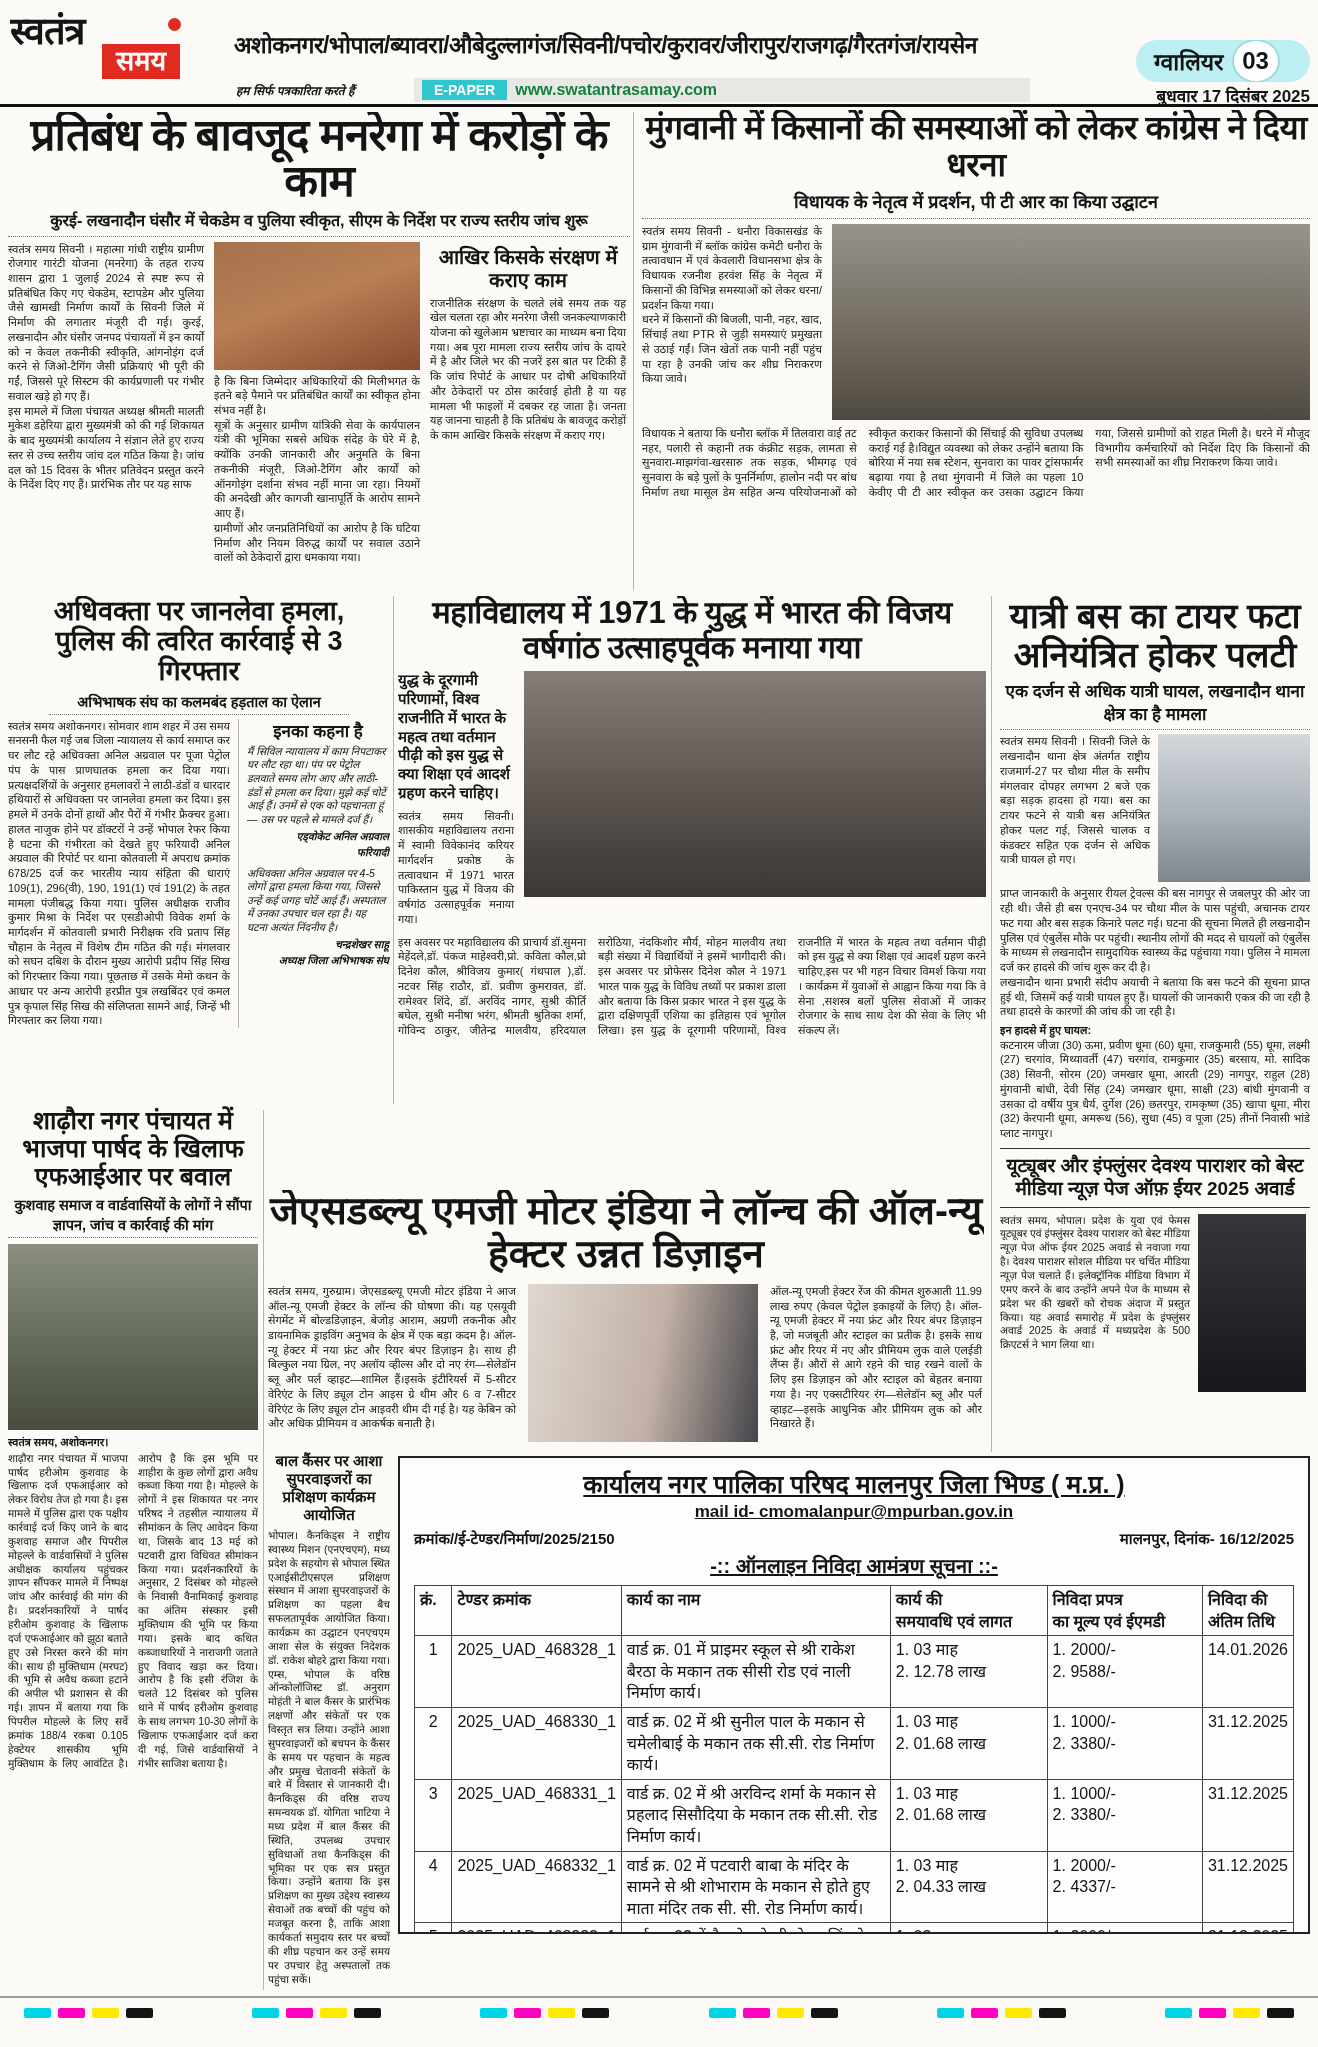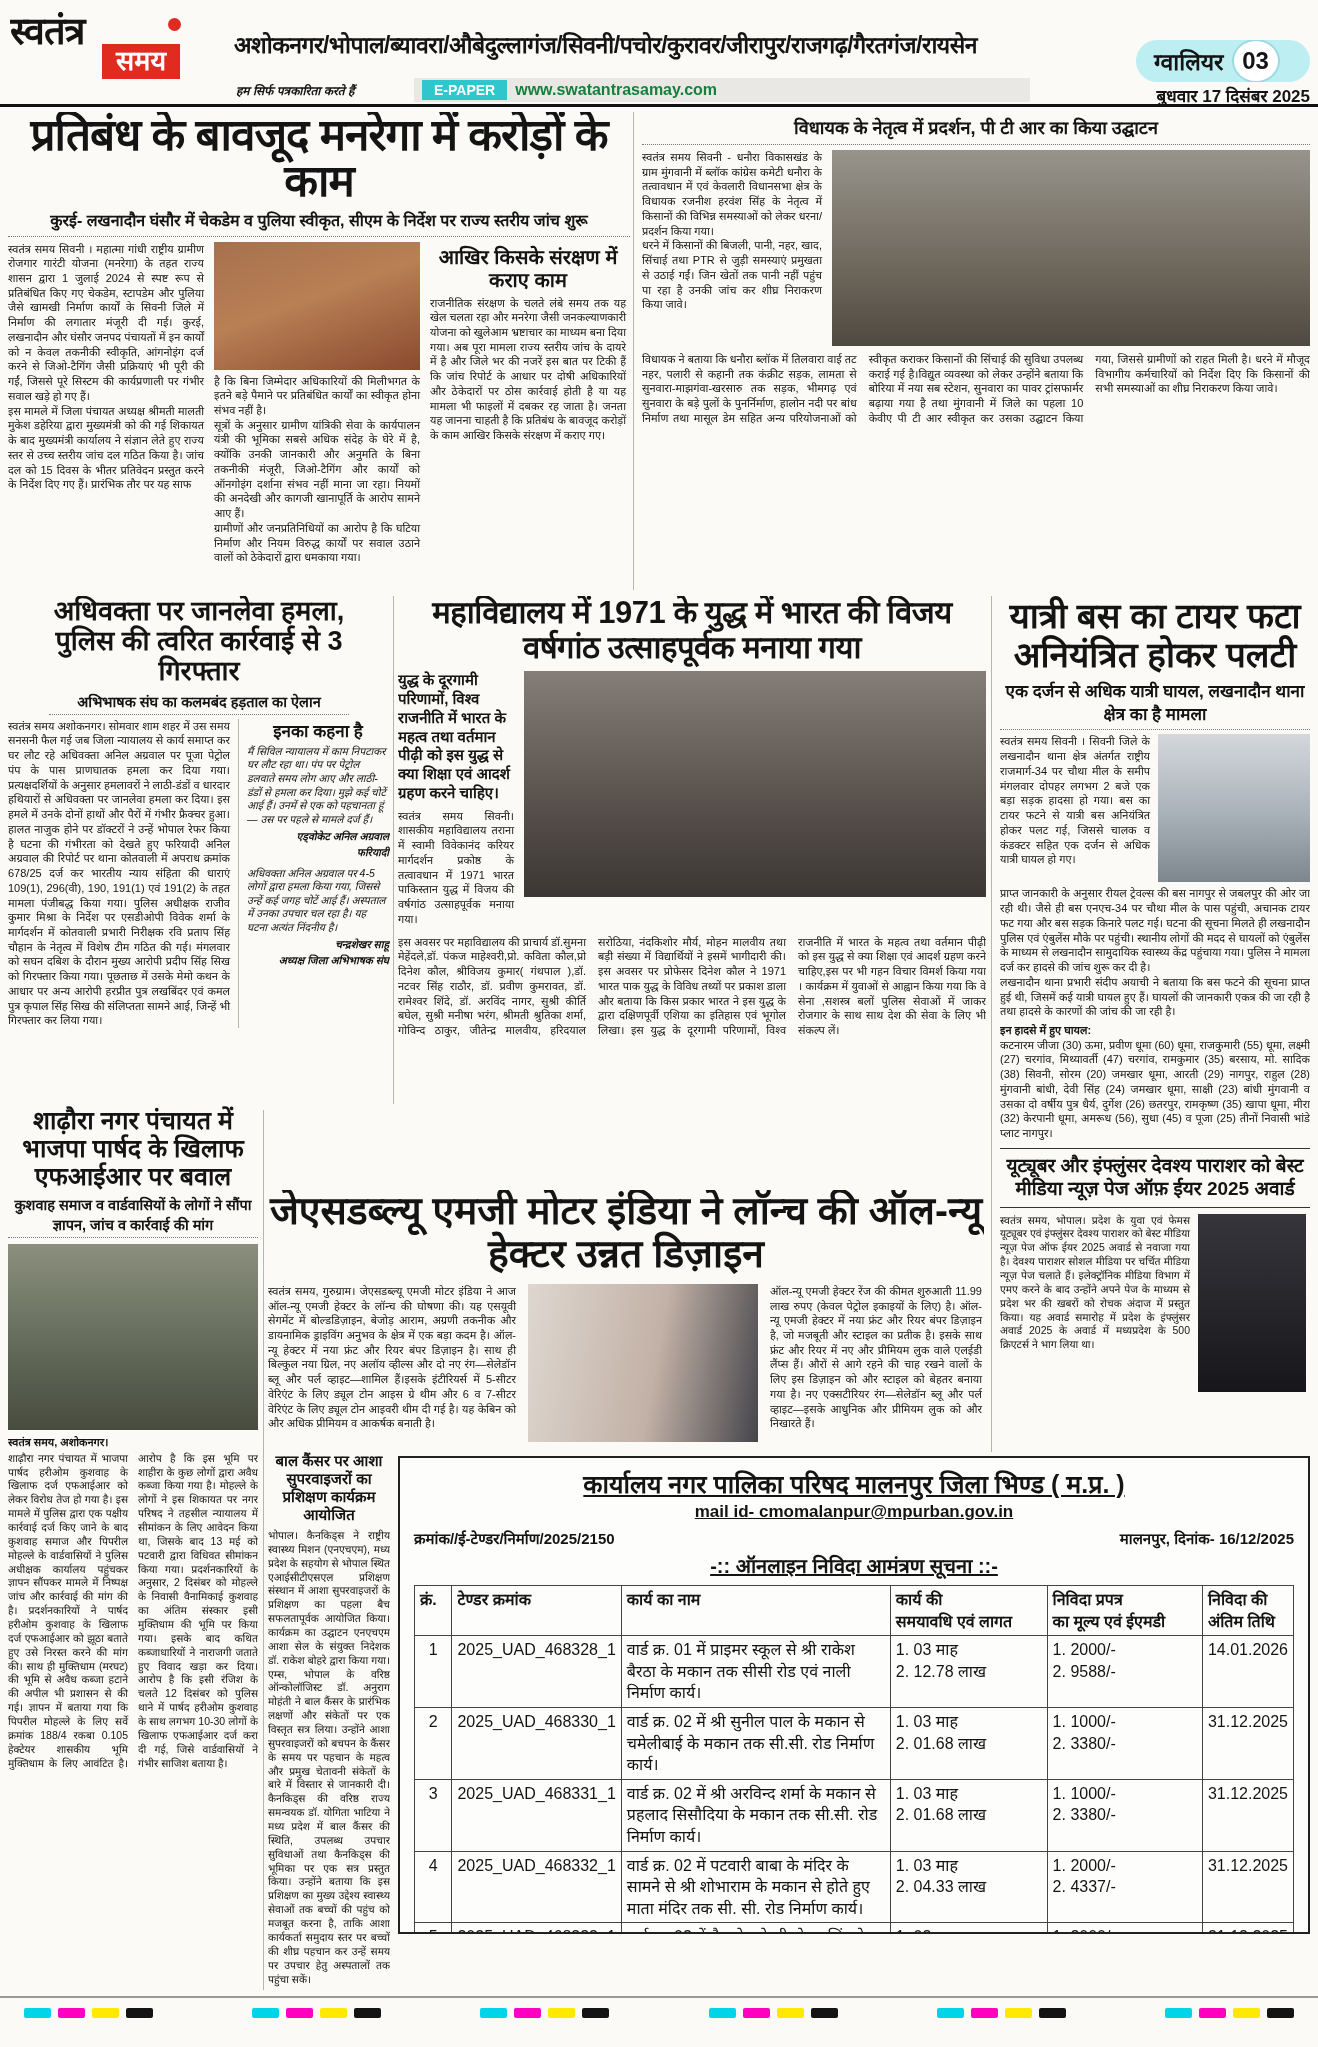--- a/index.html
+++ b/index.html
@@ -118,20 +118,21 @@
       <div style="width:196px;">
         <div class="crosshead">आखिर किसके संरक्षण में कराए काम</div>
         <div class="body just pre">राजनीतिक संरक्षण के चलते लंबे समय तक यह खेल चलता रहा और मनरेगा जैसी जनकल्याणकारी योजना को खुलेआम भ्रष्टाचार का माध्यम बना दिया गया। अब पूरा मामला राज्य स्तरीय जांच के दायरे में है और जिले भर की नजरें इस बात पर टिकी हैं कि जांच रिपोर्ट के आधार पर दोषी अधिकारियों और ठेकेदारों पर ठोस कार्रवाई होती है या यह मामला भी फाइलों में दबकर रह जाता है। जनता यह जानना चाहती है कि प्रतिबंध के बावजूद करोड़ों के काम आखिर किसके संरक्षण में कराए गए।</div>
       </div>
     </div>
   </div>
 
   <div class="vr" style="left:633px;top:112px;height:478px;"></div>
 
   <div class="blk" style="left:642px;top:110px;width:668px;height:480px;">
+    <div class="h-lg">मुंगवानी में किसानों की समस्याओं को लेकर कांग्रेस ने दिया धरना</div>
     <div class="sub" style="font-size:18px;">विधायक के नेतृत्व में प्रदर्शन, पी टी आर का किया उद्घाटन</div>
     <div class="dotted"></div>
     <div style="display:flex;gap:10px;margin-top:2px;">
       <div class="body just pre" style="width:180px;">स्वतंत्र समय सिवनी - धनौरा विकासखंड के ग्राम मुंगवानी में ब्लॉक कांग्रेस कमेटी धनौरा के तत्वावधान में एवं केवलारी विधानसभा क्षेत्र के विधायक रजनीश हरवंश सिंह के नेतृत्व में किसानों की विभिन्न समस्याओं को लेकर धरना/प्रदर्शन किया गया।
 धरने में किसानों की बिजली, पानी, नहर, खाद, सिंचाई तथा PTR से जुड़ी समस्याएं प्रमुखता से उठाई गईं। जिन खेतों तक पानी नहीं पहुंच पा रहा है उनकी जांच कर शीघ्र निराकरण किया जावे।</div>
       <div style="width:478px;">
         <div class="photo ph-congress" style="width:478px;height:196px;"></div>
       </div>
     </div>
     <div class="body just cols3" style="margin-top:6px;height:180px;">विधायक ने बताया कि धनौरा ब्लॉक में तिलवारा वाई तट नहर, पलारी से कहानी तक कंक्रीट सड़क, लामता से सुनवारा-माझगंवा-खरसारु तक सड़क, भीमगढ़ एवं सुनवारा के बड़े पुलों के पुनर्निर्माण, हालोन नदी पर बांध निर्माण तथा मासूल डेम सहित अन्य परियोजनाओं को स्वीकृत कराकर किसानों की सिंचाई की सुविधा उपलब्ध कराई गई है।विद्युत व्यवस्था को लेकर उन्होंने बताया कि बोरिया में नया सब स्टेशन, सुनवारा का पावर ट्रांसफार्मर बढ़ाया गया है तथा मुंगवानी में जिले का पहला 10 केवीए पी टी आर स्वीकृत कर उसका उद्घाटन किया गया, जिससे ग्रामीणों को राहत मिली है। धरने में मौजूद विभागीय कर्मचारियों को निर्देश दिए कि किसानों की सभी समस्याओं का शीघ्र निराकरण किया जावे।</div>
@@ -166,21 +167,21 @@
     <div class="body just cols3" style="margin-top:8px;height:210px;">इस अवसर पर महाविद्यालय की प्राचार्य डॉ.सुमना मेहेंदले,डॉ. पंकज माहेश्वरी,प्रो. कविता कौल,प्रो दिनेश कौल, श्रीविजय कुमार( गंथपाल ),डॉ. नटवर सिंह राठौर, डॉ. प्रवीण कुमरावत, डॉ. रामेश्वर शिंदे, डॉ. अरविंद नागर, सुश्री कीर्ति बघेल, सुश्री मनीषा भरंग, श्रीमती श्रुतिका शर्मा, गोविन्द ठाकुर, जीतेन्द्र मालवीय, हरिदयाल सरोठिया, नंदकिशोर मौर्य, मोहन मालवीय तथा बड़ी संख्या में विद्यार्थियों ने इसमें भागीदारी की। इस अवसर पर प्रोफेसर दिनेश कौल ने 1971 भारत पाक युद्ध के विविध तथ्यों पर प्रकाश डाला और बताया कि किस प्रकार भारत ने इस युद्ध के द्वारा दक्षिणपूर्वी एशिया का इतिहास एवं भूगोल लिखा। इस युद्ध के दूरगामी परिणामों, विश्व राजनीति में भारत के महत्व तथा वर्तमान पीढ़ी को इस युद्ध से क्या शिक्षा एवं आदर्श ग्रहण करने चाहिए,इस पर भी गहन विचार विमर्श किया गया । कार्यक्रम में युवाओं से आह्वान किया गया कि वे सेना ,सशस्त्र बलों पुलिस सेवाओं में जाकर रोजगार के साथ साथ देश की सेवा के लिए भी संकल्प लें।</div>
   </div>
 
   <div class="vr" style="left:991px;top:596px;height:856px;"></div>
   <div class="vr" style="left:393px;top:596px;height:508px;"></div>
 
   <div class="blk" style="left:1000px;top:596px;width:310px;height:548px;">
     <div class="h-bus">यात्री बस का टायर फटा अनियंत्रित होकर पलटी</div>
     <div class="sub" style="font-size:17px;border-bottom:1px dotted #777;padding-bottom:4px;">एक दर्जन से अधिक यात्री घायल, लखनादौन थाना क्षेत्र का है मामला</div>
     <div style="display:flex;gap:8px;margin-top:4px;">
-      <div class="body just" style="width:150px;">स्वतंत्र समय सिवनी । सिवनी जिले के लखनादौन थाना क्षेत्र अंतर्गत राष्ट्रीय राजमार्ग-34 पर चौथा मील के समीप मंगलवार दोपहर लगभग 2 बजे एक बड़ा सड़क हादसा हो गया। बस का टायर फटने से यात्री बस अनियंत्रित होकर पलट गई, जिससे चालक व कंडक्टर सहित एक दर्जन से अधिक यात्री घायल हो गए।</div>
+      <div class="body just" style="width:150px;">स्वतंत्र समय सिवनी । सिवनी जिले के लखनादौन थाना क्षेत्र अंतर्गत राष्ट्रीय राजमार्ग-27 पर चौथा मील के समीप मंगलवार दोपहर लगभग 2 बजे एक बड़ा सड़क हादसा हो गया। बस का टायर फटने से यात्री बस अनियंत्रित होकर पलट गई, जिससे चालक व कंडक्टर सहित एक दर्जन से अधिक यात्री घायल हो गए।</div>
       <div class="photo ph-bus" style="width:152px;height:148px;"></div>
     </div>
     <div class="body just pre" style="margin-top:4px;">प्राप्त जानकारी के अनुसार रीयल ट्रेवल्स की बस नागपुर से जबलपुर की ओर जा रही थी। जैसे ही बस एनएच-34 पर चौथा मील के पास पहुंची, अचानक टायर फट गया और बस सड़क किनारे पलट गई। घटना की सूचना मिलते ही लखनादौन पुलिस एवं एंबुलेंस मौके पर पहुंची। स्थानीय लोगों की मदद से घायलों को एंबुलेंस के माध्यम से लखनादौन सामुदायिक स्वास्थ्य केंद्र पहुंचाया गया। पुलिस ने मामला दर्ज कर हादसे की जांच शुरू कर दी है।
 लखनादौन थाना प्रभारी संदीप अयाची ने बताया कि बस फटने की सूचना प्राप्त हुई थी, जिसमें कई यात्री घायल हुए हैं। घायलों की जानकारी एकत्र की जा रही है तथा हादसे के कारणों की जांच की जा रही है।</div>
     <div class="body" style="margin-top:4px;font-weight:800;">इन हादसे में हुए घायल:</div>
     <div class="body just">कटनारम जीजा (30) ऊमा, प्रवीण धूमा (60) धूमा, राजकुमारी (55) धूमा, लक्ष्मी (27) चरगांव, मिथ्यावर्ती (47) चरगांव, रामकुमार (35) बरसाय, मो. सादिक (38) सिवनी, सोरम (20) जमखार धूमा, आरती (29) नागपुर, राहुल (28) मुंगवानी बांधी, देवी सिंह (24) जमखार धूमा, साक्षी (23) बांधी मुंगवानी व उसका दो वर्षीय पुत्र धैर्य, दुर्गेश (26) छतरपुर, रामकृष्ण (35) खापा धूमा, मीरा (32) केरपानी धूमा, अमरूध (56), सुधा (45) व पूजा (25) तीनों निवासी भांडे प्लाट नागपुर।</div>
   </div>
 
   <div class="blk" style="left:1000px;top:1148px;width:310px;height:304px;">
     <div class="boxed-h">यूट्यूबर और इंफ्लुंसर देवश्य पाराशर को बेस्ट मीडिया न्यूज़ पेज ऑफ़ ईयर 2025 अवार्ड</div>

